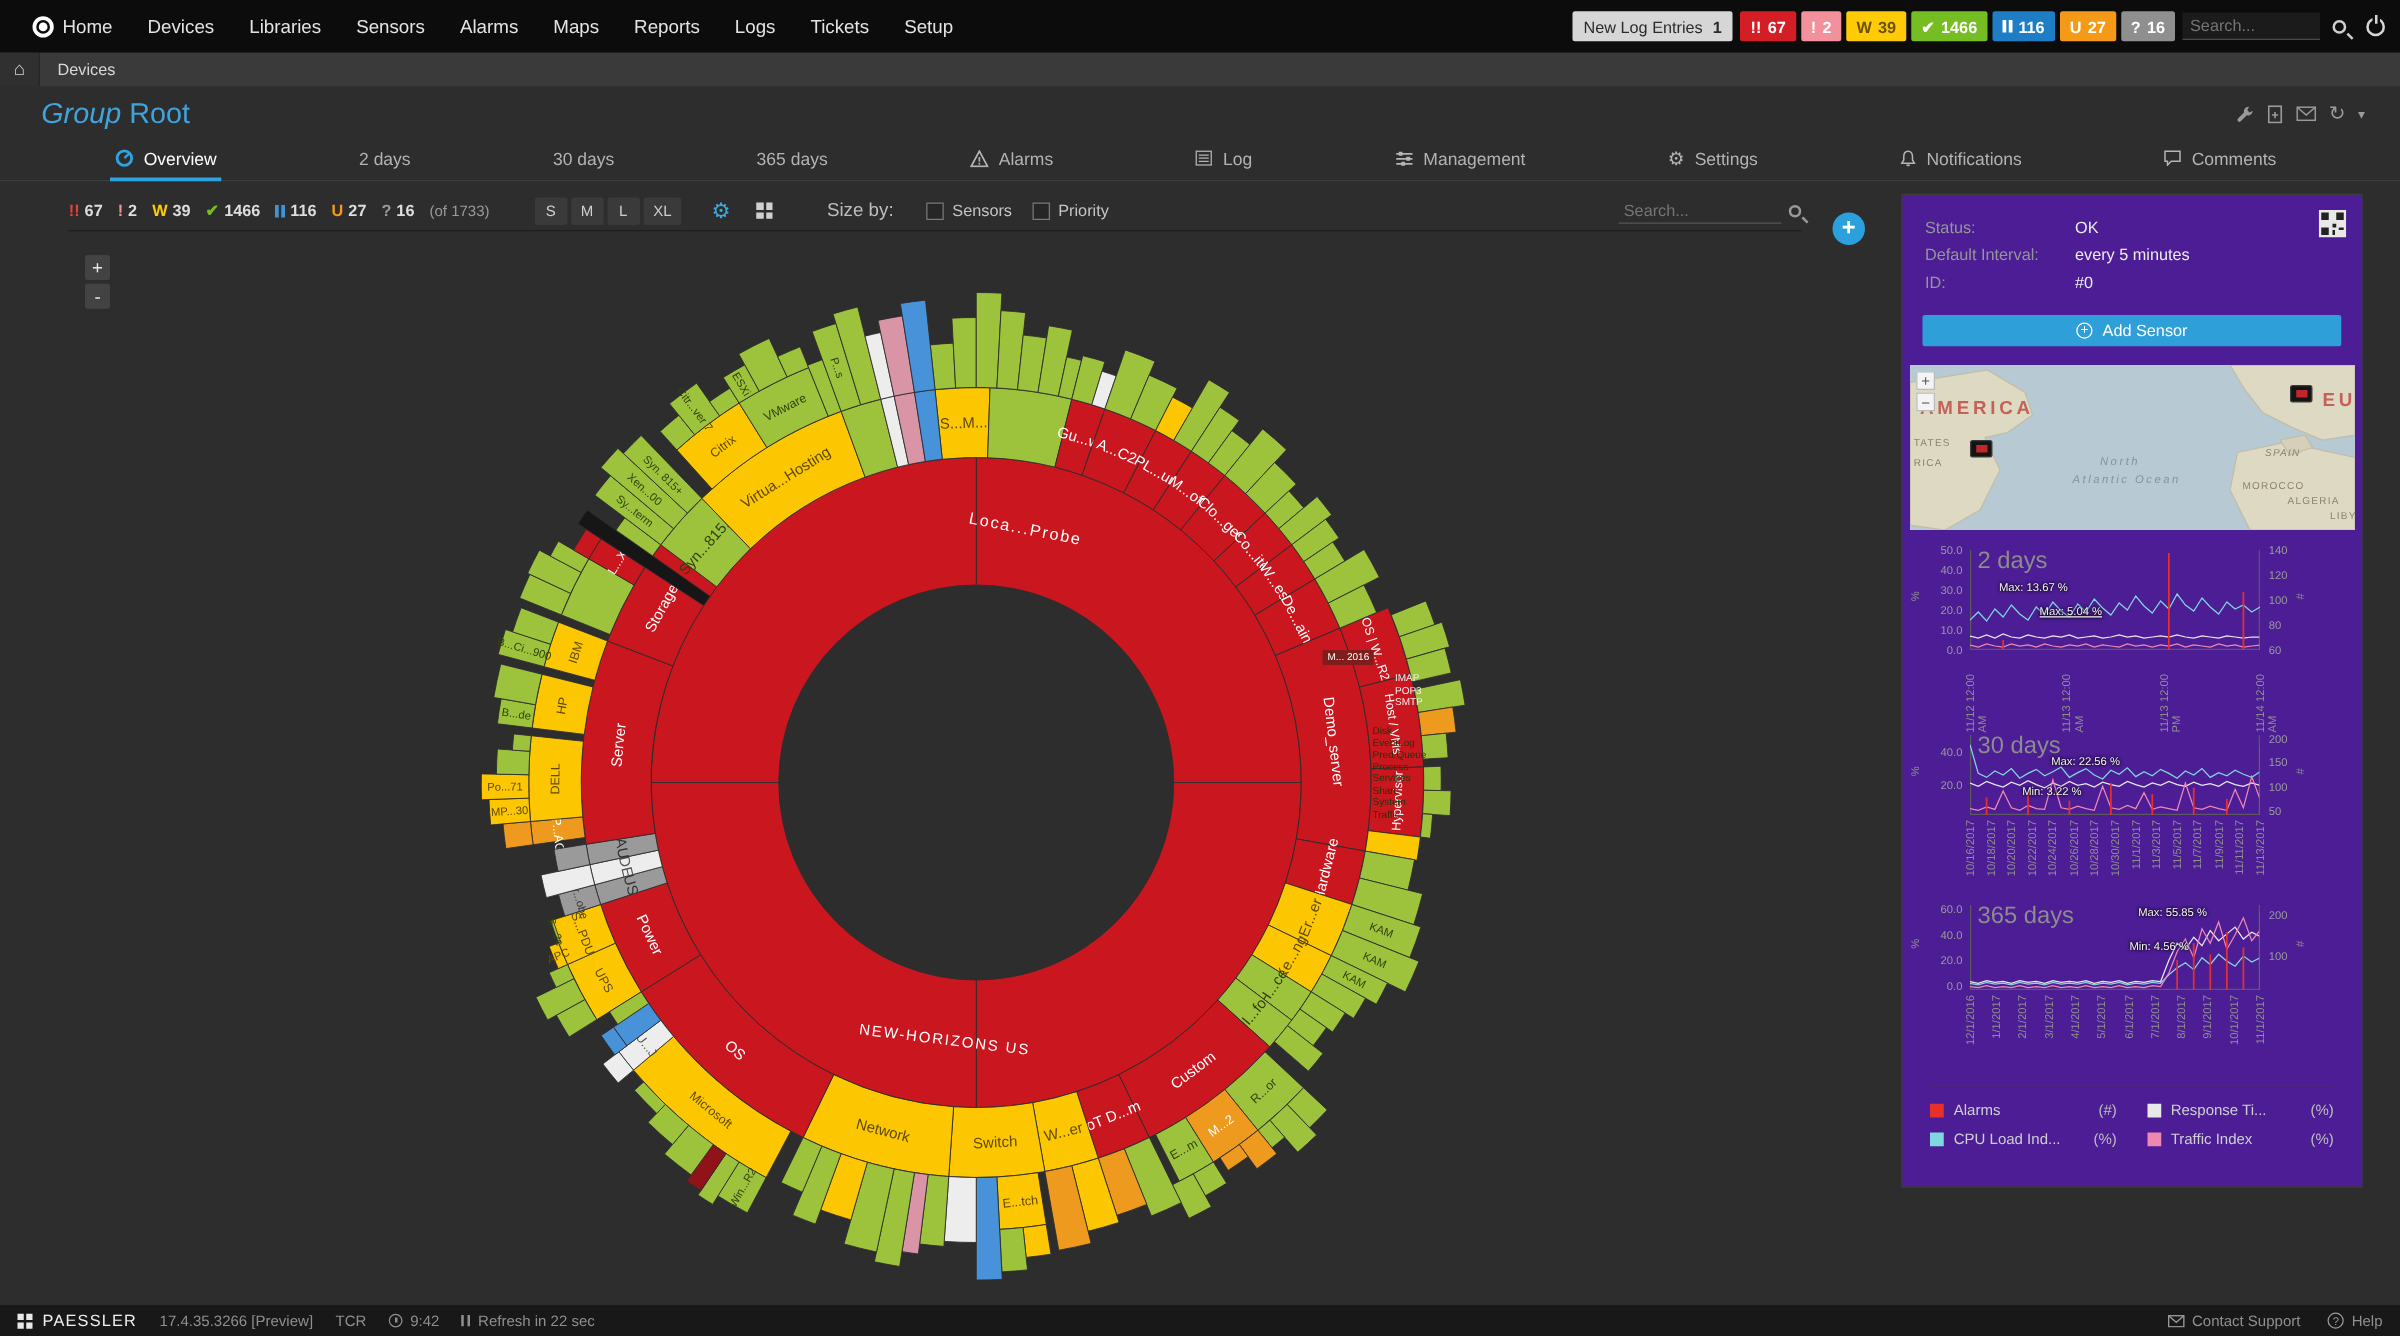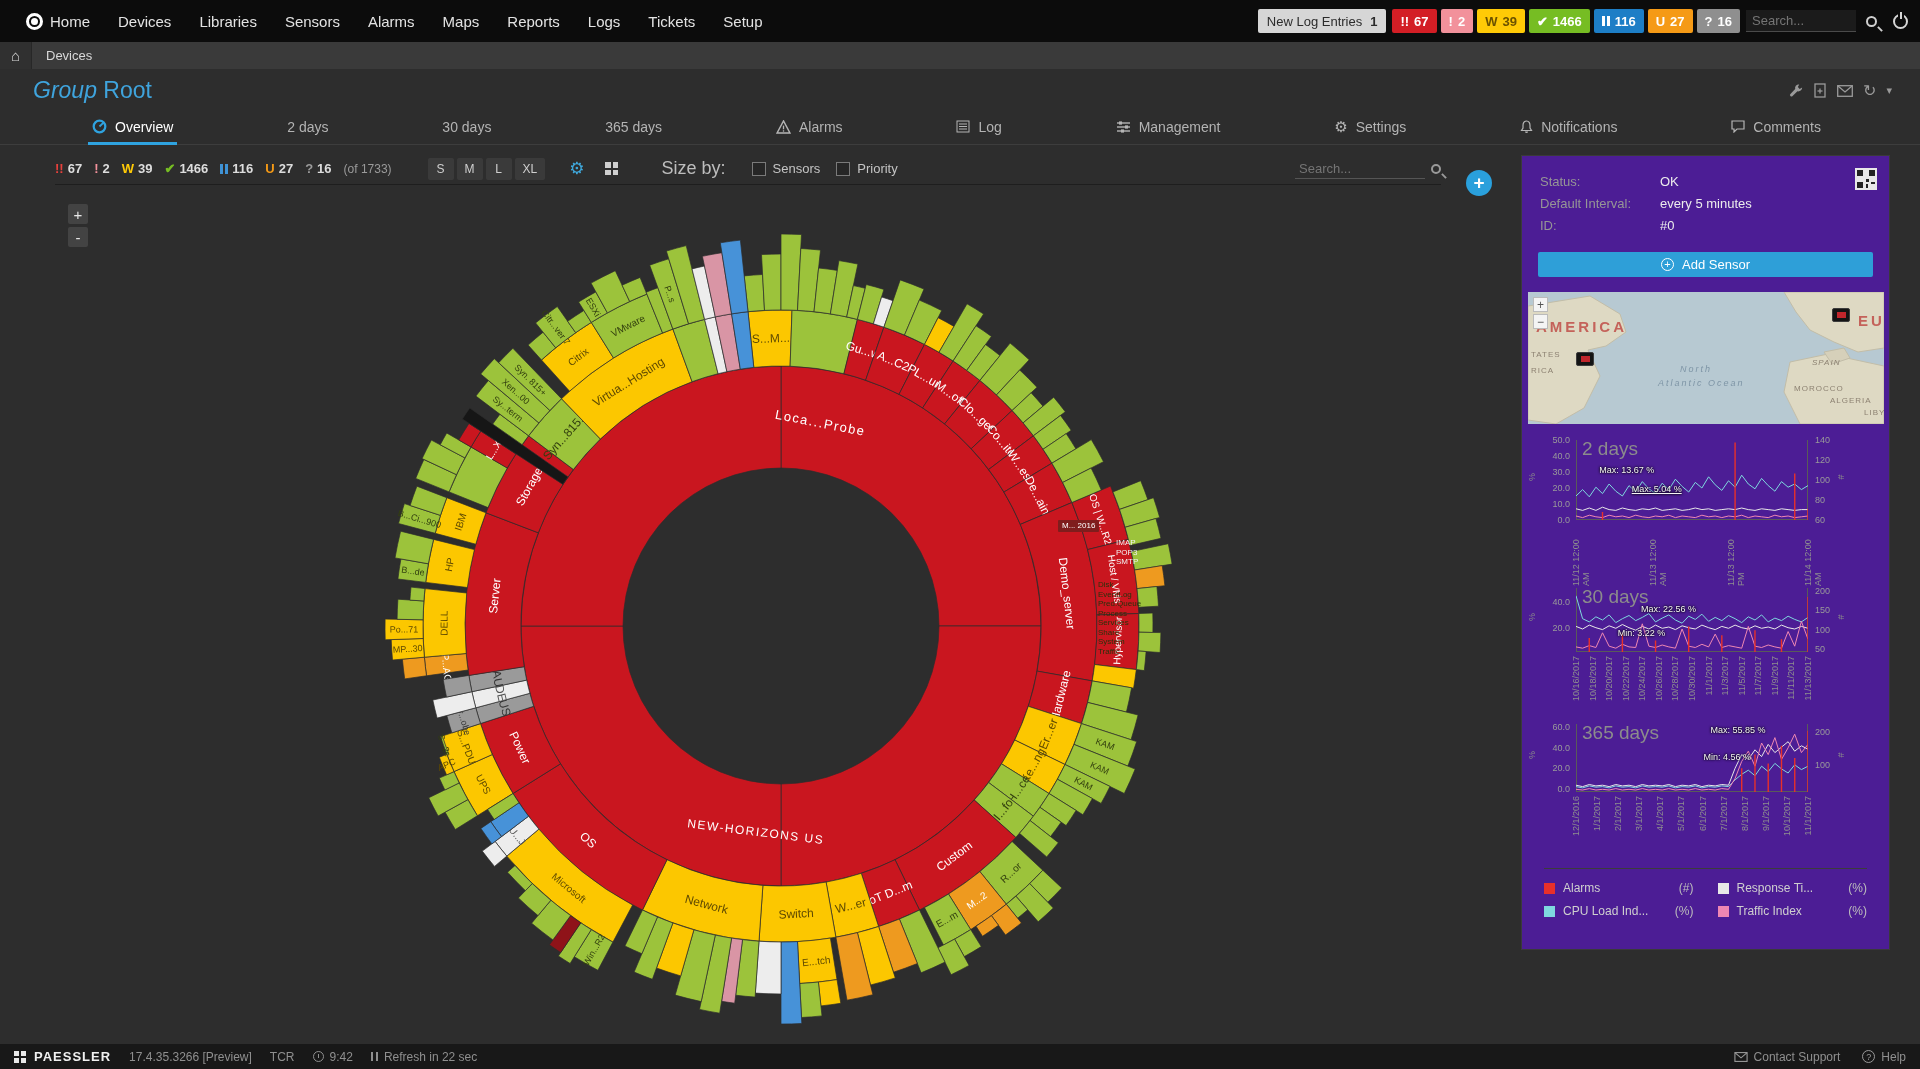--- a/index.html
+++ b/index.html
@@ -49,21 +49,21 @@
   .tbadge{display:inline-flex;align-items:center;gap:4px;font-weight:bold;font-size:13px;color:#ddd;cursor:pointer}
   .oftotal{color:#9a9a9a;font-size:12px;margin-left:2px}
   .sizebtns{display:flex;gap:3px;margin-left:26px}
   .sizebtn{background:#3a3a3a;color:#cfcfcf;font-size:12px;height:22px;min-width:26px;padding:0 8px;display:flex;align-items:center;justify-content:center;border-radius:2px;cursor:pointer}
   .tool-gear{color:#3fa9dd;font-size:17px;margin-left:14px;cursor:pointer}
   .gridicon{width:13px;height:13px;margin-left:10px;cursor:pointer;background:
     linear-gradient(#cfcfcf,#cfcfcf) 0 0/6px 6px no-repeat,
     linear-gradient(#cfcfcf,#cfcfcf) 8px 0/5px 6px no-repeat,
     linear-gradient(#cfcfcf,#cfcfcf) 0 8px/6px 5px no-repeat,
     linear-gradient(#cfcfcf,#cfcfcf) 8px 8px/5px 5px no-repeat}
-  .sizeby{margin-left:34px;color:#bdbdbd;font-size:18px}
+  .sizeby{margin-left:34px;color:#bdbdbd;font-size:15px}
   .cblabel{display:inline-flex;align-items:center;gap:7px;margin-left:16px;color:#c4c4c4;font-size:13px;cursor:pointer}
   .cb{width:14px;height:14px;border:1px solid #7a7a7a;background:#262626;display:inline-block}
   .toolbar-search{margin-left:auto;display:flex;align-items:center;gap:6px}
   .tsearch{background:transparent;border:none;border-bottom:1px solid #555;color:#9a9a9a;font-size:13px;width:130px;outline:none;padding:2px 4px}
   .searchicon2{width:10px;height:10px;border:2px solid #9a9a9a;border-radius:50%;position:relative;display:inline-block}
   .searchicon2::after{content:"";position:absolute;width:6px;height:2px;background:#9a9a9a;transform:rotate(45deg);left:8px;top:9px}
 
   
   .chartwrap{position:absolute;top:190px;left:50px;width:1395px;height:852px}
   .zoombox{position:absolute;left:18px;top:14px;z-index:5}
@@ -107,21 +107,21 @@
 
   .legend{position:absolute;top:712px;left:22px;right:22px;border-top:1px solid #3c3c3c;padding-top:12px;display:grid;grid-template-columns:1fr 1fr;gap:9px 24px}
   .lgitem{display:flex;align-items:center;gap:8px;font-size:12px;color:#cfcfcf}
   .lgsq{width:11px;height:11px;display:inline-block}
   .lgunit{margin-left:auto;color:#bdbdbd}
 
   
   .footer{position:absolute;left:0;right:0;bottom:0;height:25px;background:#181818;display:flex;align-items:center;padding:0 14px;gap:18px;font-size:12px;color:#8f8f8f;z-index:40}
   .plogo{display:grid;grid-template-columns:5px 5px;grid-template-rows:5px 5px;gap:2px}
   .plogo i{background:#e8e8e8;display:block}
-  .brandname{color:#f0f0f0;font-weight:bold;font-size:13px;letter-spacing:1px;margin-left:-10px}
+  .brandname{color:#f0f0f0;font-weight:normal;font-size:13px;letter-spacing:1px;margin-left:-10px}
   .clockicon{width:11px;height:11px;border:1.5px solid #8f8f8f;border-radius:50%;position:relative;display:inline-block}
   .clockicon::after{content:"";position:absolute;left:4px;top:1.5px;width:1.5px;height:4px;background:#8f8f8f}
   .fitem{display:flex;align-items:center;gap:6px}
   .footer-right{margin-left:auto;display:flex;align-items:center;gap:22px}
   .qmark{width:13px;height:13px;border:1.5px solid #9a9a9a;border-radius:50%;display:inline-flex;align-items:center;justify-content:center;font-size:9px;color:#9a9a9a}
 </style>
 </head>
 <body>
 
 <div class="topnav">

